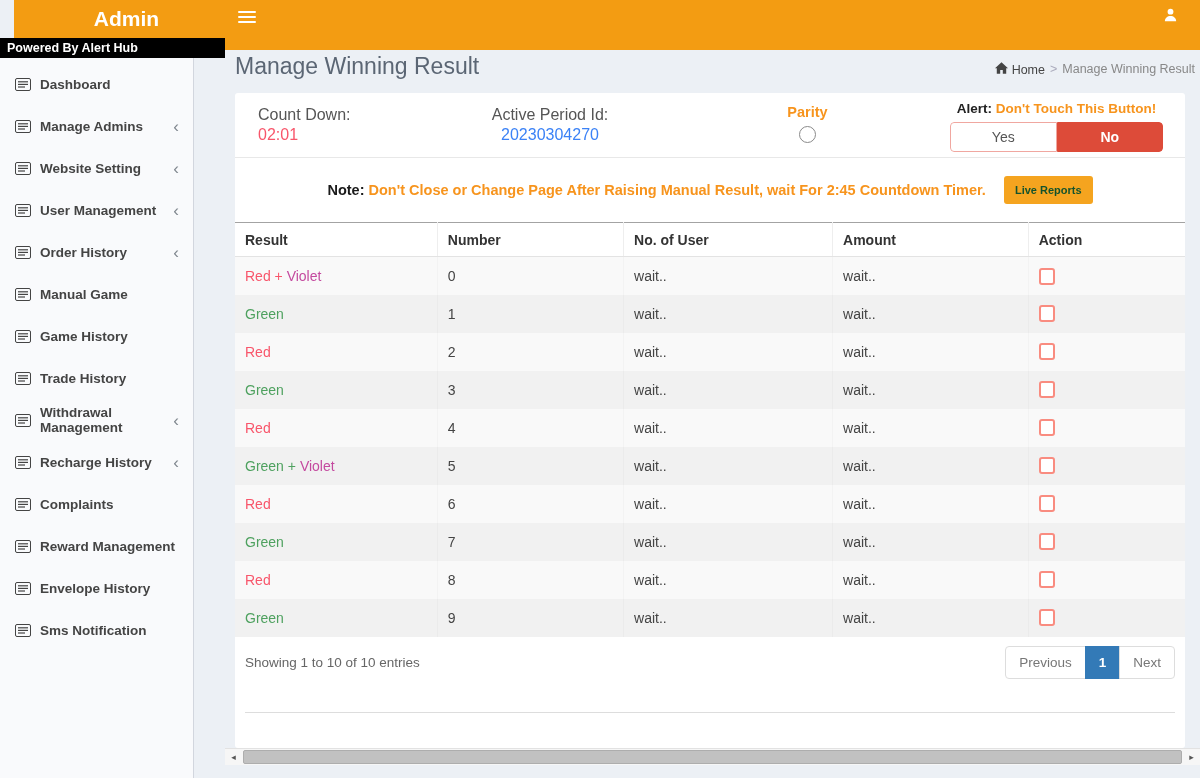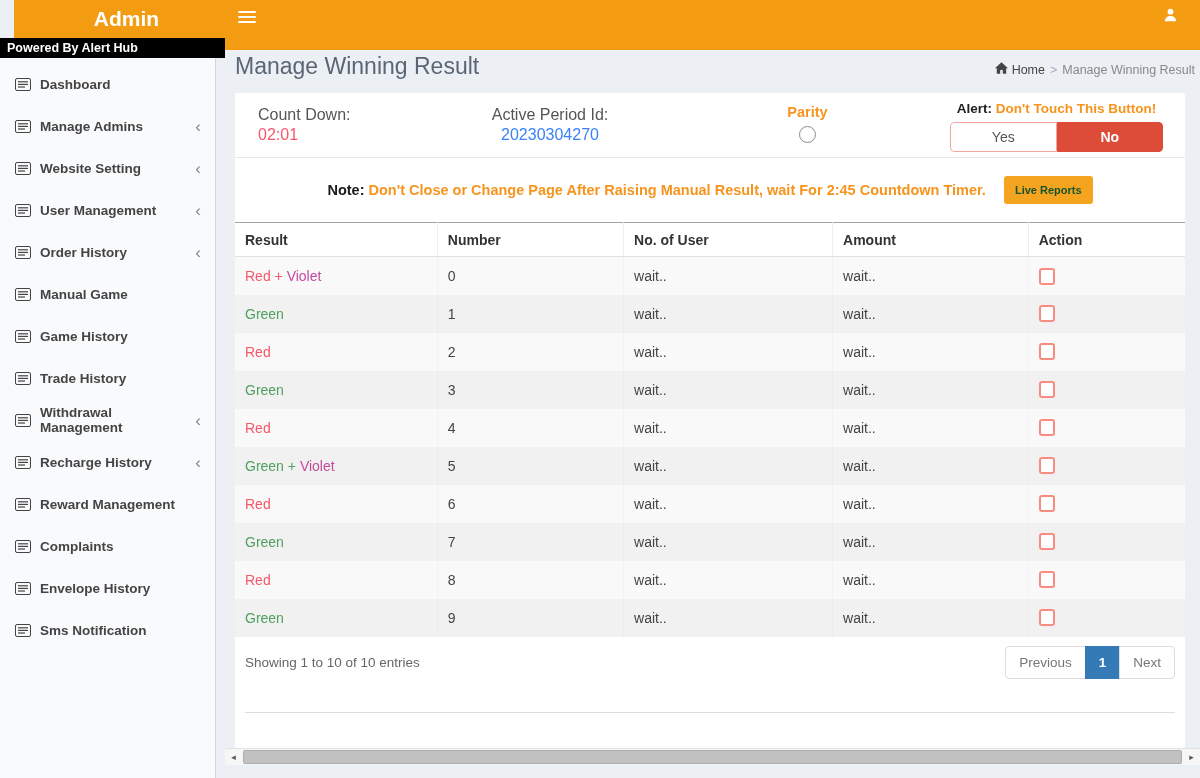--- a/index.html
+++ b/index.html
@@ -13,33 +13,33 @@
   }
   .powered{
     position:absolute;left:0;top:38px;width:225px;height:20px;background:#000;color:#fff;
     font-size:12.5px;font-weight:bold;line-height:20px;padding-left:7px;box-sizing:border-box;
   }
   .navbar{position:absolute;left:225px;top:0;width:975px;height:50px;background:var(--topbar_orange);}
   .hamburger{position:absolute;left:13px;top:11px;width:18px;cursor:pointer;}
   .hamburger span{display:block;height:2px;background:#fff;margin-bottom:3px;border-radius:1px;}
   .user-menu{position:absolute;right:22px;top:7px;cursor:pointer;}
   .sidebar{
-    position:absolute;left:0;top:58px;width:216px;height:720px;background:var(--sidebar_bg);
+    position:absolute;left:0;top:58px;width:194px;height:720px;background:var(--sidebar_bg);
     border-right:1px solid #d2d6de;box-sizing:border-box;padding-top:5px;
   }
   .sidebar-item{
     height:42px;display:flex;align-items:center;padding:0 14px 0 15px;color:#444;
     font-weight:bold;font-size:13.5px;cursor:pointer;
   }
   .menu-icon{color:#444;display:inline-flex;margin-right:9px;flex:0 0 auto;}
   .menu-label{flex:1 1 auto;}
   .chev{color:#80878f;font-size:17px;font-weight:normal;line-height:1;}
   .main{position:absolute;left:225px;top:50px;width:975px;height:728px;background:var(--content_bg);}
   .page-title{position:absolute;left:10px;top:3px;margin:0;font-size:23px;font-weight:400;color:#5b6674;}
-  .breadcrumb{position:absolute;right:5px;top:12px;font-size:12.5px;color:#888;display:flex;align-items:center;gap:5px;}
+  .breadcrumb{position:absolute;right:5px;top:12px;font-size:12.5px;color:#888;display:flex;gap:5px;}
   .breadcrumb .home-link{color:#444;cursor:pointer;display:flex;align-items:center;gap:4px;}
   .breadcrumb .sep{color:#aab;}
   .panel{position:absolute;left:10px;top:43px;width:950px;height:655px;background:#fff;border-radius:3px;}
   .panel-head{display:flex;height:65px;border-bottom:1px solid #e8e8e8;box-sizing:border-box;}
   .cd-col{width:200px;box-sizing:border-box;padding:13px 0 0 23px;}
   .head-label{font-size:16px;color:#555;}
   .cd-value{font-size:16px;color:var(--red_text);margin-top:2px;}
   .period-col{width:230px;box-sizing:border-box;padding-top:13px;text-align:center;}
   .period-value{font-size:16px;color:#3b82f6;margin-top:2px;}
   .parity-col{flex:1;text-align:center;padding-top:11px;}
@@ -262,32 +262,32 @@
       </div>
       <div class="sidebar-item">
         <span class="menu-icon">
           <svg width="16" height="13" viewBox="0 0 16 13">
             <rect x="0.5" y="0.5" width="15" height="12" rx="1.5" fill="none" stroke="currentColor"></rect>
             <line x1="3" y1="3.8" x2="13" y2="3.8" stroke="currentColor" stroke-width="1.2"></line>
             <line x1="3" y1="6.4" x2="13" y2="6.4" stroke="currentColor" stroke-width="1.2"></line>
             <line x1="3" y1="9" x2="10" y2="9" stroke="currentColor" stroke-width="1.2"></line>
           </svg>
         </span>
+        <span class="menu-label">Complaints</span>
+      </div>
+      <div class="sidebar-item">
+        <span class="menu-icon">
+          <svg width="16" height="13" viewBox="0 0 16 13">
+            <rect x="0.5" y="0.5" width="15" height="12" rx="1.5" fill="none" stroke="currentColor"></rect>
+            <line x1="3" y1="3.8" x2="13" y2="3.8" stroke="currentColor" stroke-width="1.2"></line>
+            <line x1="3" y1="6.4" x2="13" y2="6.4" stroke="currentColor" stroke-width="1.2"></line>
+            <line x1="3" y1="9" x2="10" y2="9" stroke="currentColor" stroke-width="1.2"></line>
+          </svg>
+        </span>
         <span class="menu-label">Reward Management</span>
-      </div>
-      <div class="sidebar-item">
-        <span class="menu-icon">
-          <svg width="16" height="13" viewBox="0 0 16 13">
-            <rect x="0.5" y="0.5" width="15" height="12" rx="1.5" fill="none" stroke="currentColor"></rect>
-            <line x1="3" y1="3.8" x2="13" y2="3.8" stroke="currentColor" stroke-width="1.2"></line>
-            <line x1="3" y1="6.4" x2="13" y2="6.4" stroke="currentColor" stroke-width="1.2"></line>
-            <line x1="3" y1="9" x2="10" y2="9" stroke="currentColor" stroke-width="1.2"></line>
-          </svg>
-        </span>
-        <span class="menu-label">Complaints</span>
       </div>
       <div class="sidebar-item">
         <span class="menu-icon">
           <svg width="16" height="13" viewBox="0 0 16 13">
             <rect x="0.5" y="0.5" width="15" height="12" rx="1.5" fill="none" stroke="currentColor"></rect>
             <line x1="3" y1="3.8" x2="13" y2="3.8" stroke="currentColor" stroke-width="1.2"></line>
             <line x1="3" y1="6.4" x2="13" y2="6.4" stroke="currentColor" stroke-width="1.2"></line>
             <line x1="3" y1="9" x2="10" y2="9" stroke="currentColor" stroke-width="1.2"></line>
           </svg>
         </span>

